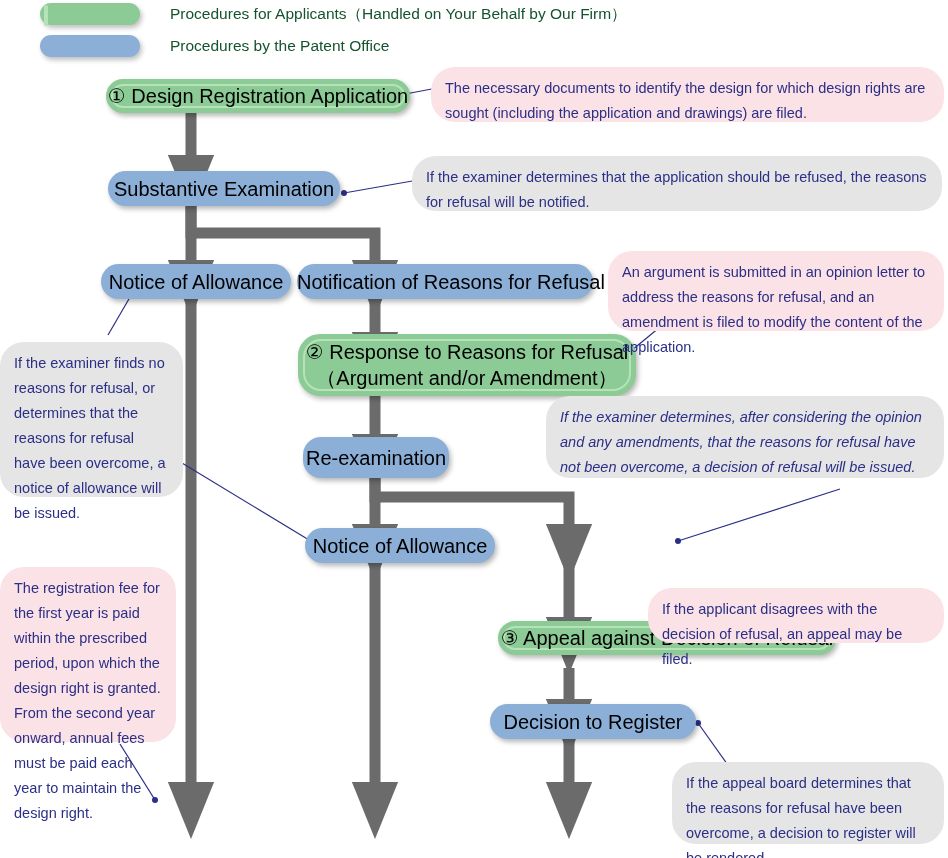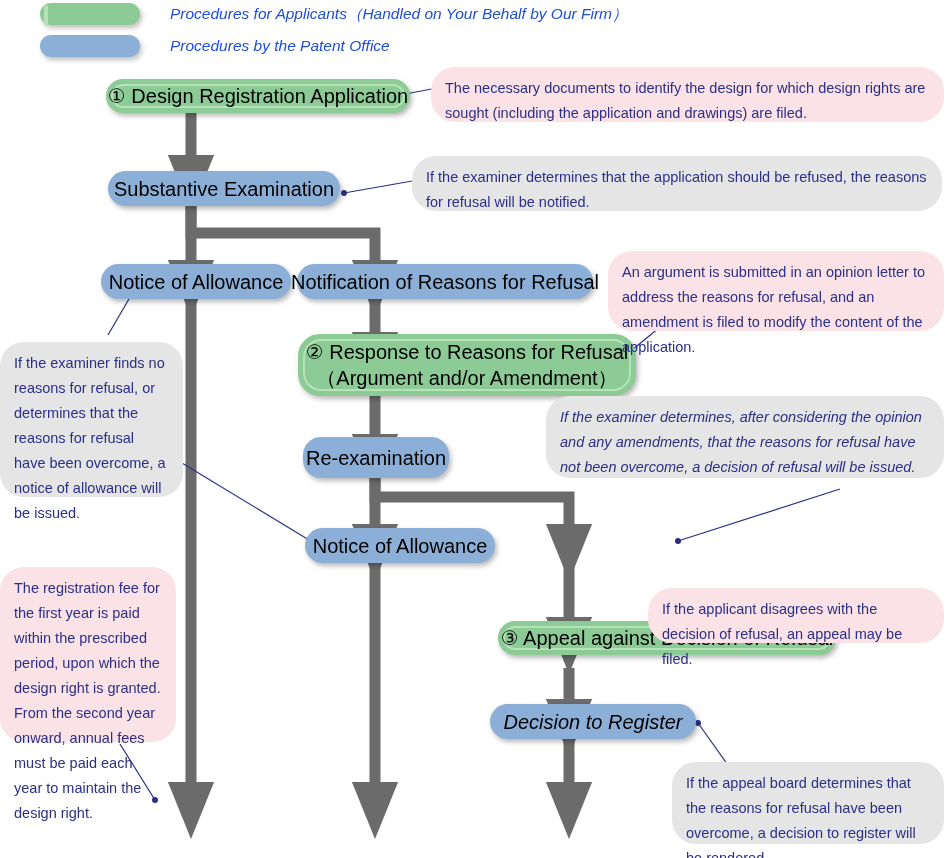--- a/index.html
+++ b/index.html
@@ -16,21 +16,20 @@
   
   #connectors{position:absolute;left:0;top:0;width:948px;height:858px;}
   #leaders{position:absolute;left:0;top:0;width:948px;height:858px;pointer-events:none;}
 
   
   .node{
     position:absolute;
     box-sizing:border-box;
     display:flex;
     flex-direction:column;
-    align-items:center;
     justify-content:center;
     text-align:center;
     color:#000;
     line-height:1.3;
     white-space:nowrap;
   }
 
   
   .node.blue{
     background:#8cafd7;
@@ -80,23 +79,22 @@
     box-sizing:border-box;
   }
   .legend-sw.green{background:#8ccb95;border:2px solid #8ccb95;padding:2px;}
   .legend-sw.green .inner2{
     width:100%;height:100%;border:2px solid #b6e2b9;border-radius:8px;box-sizing:border-box;
   }
   .legend-sw.blue{background:#8cafd7;}
   .legend-label{
     margin-left:30px;
     font-size:15.5px;
-    color:#1d4ed8;
+    color:#14532d;
     white-space:nowrap;
-    font-style:italic;
   }
 </style>
 </head>
 <body>
 
 <div id="stage">
 
   <svg id="connectors" viewBox="0 0 948 858">
     <defs>
       <marker id="ah" markerWidth="5.2" markerHeight="4.2" refX="0.1" refY="2.1" orient="auto" markerUnits="strokeWidth">
@@ -204,21 +202,21 @@
     <span>Notice of Allowance</span>
   </div>
 
 
   <div class="node green" style="left:498px;top:621px;width:338px;height:34px;">
     <span class="inner">
         <span>③ Appeal against Decision of Refusal</span>
       </span>
   </div>
 
-  <div class="node blue" style="left:490px;top:704px;width:206px;height:35px;font-style:italic;">
+  <div class="node blue" style="left:490px;top:704px;width:206px;height:35px;">
     <span>Decision to Register</span>
   </div>
 
 
   <div class="note pink" style="left:431px;top:67px;width:513px;height:55px;">
     <span>The necessary documents to identify the design for which design rights are sought (including the application and drawings) are filed.</span>
   </div>
 
   <div class="note yellow" style="left:412px;top:156px;width:530px;height:55px;">
     <span>If the examiner determines that the application should be refused, the reasons for refusal will be notified.</span>

